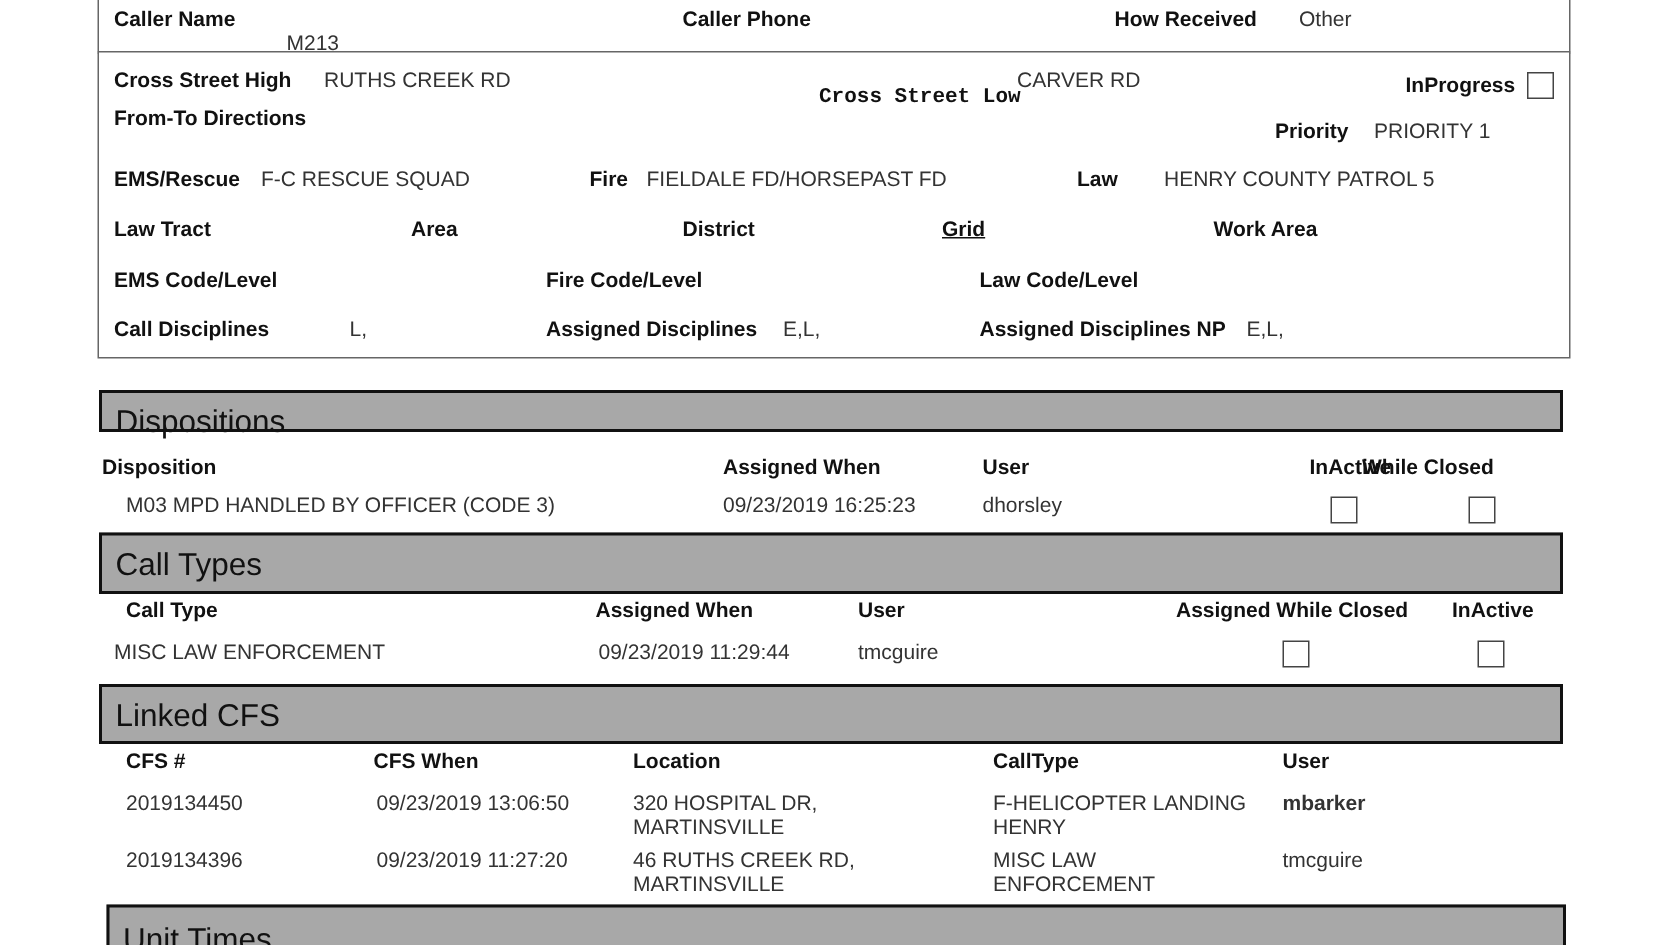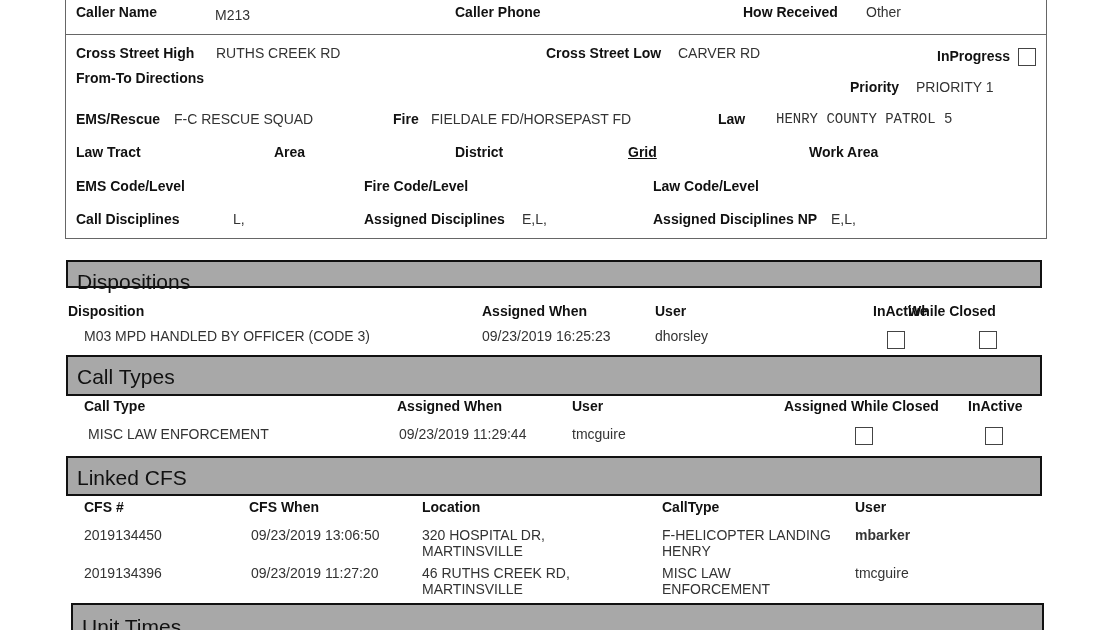--- a/index.html
+++ b/index.html
@@ -13,43 +13,43 @@
   .sect { position: absolute; left: 66px; width: 976px; background: #a8a8a8; border: 2px solid #111; box-sizing: border-box; }
   .sect span { position: absolute; left: 9px; font-size: 21px; color: #111; }
   .th { font-weight: bold; font-size: 14px; color: #111; }
   .td { font-size: 14px; color: #333; line-height: 16px; }
 </style>
 </head>
 <body>
 
 <div class="box" style="left:65px; top:-2px; width:980px; height:36px;">
   <span class="abs lbl" style="left:10px; top:5px;">Caller Name</span>
-  <span class="abs val" style="left:125px; top:8px;margin-left:24px;">M213</span>
+  <span class="abs val" style="left:125px; top:21px;">M213</span>
   <span class="abs lbl" style="left:389px; top:5px;">Caller Phone</span>
   <span class="abs lbl" style="left:677px; top:5px;">How Received</span>
   <span class="abs val" style="left:800px; top:5px;">Other</span>
 </div>
 
 <div class="box" style="left:65px; top:34px; width:980px; height:203px;">
   <span class="abs lbl" style="left:10px; top:10px;">Cross Street High</span>
   <span class="abs val" style="left:150px; top:10px;">RUTHS CREEK RD</span>
-  <span class="abs lbl" style="left:480px; top:10px;">Cross Street Low</span>
+  <span class="abs lbl" style="left:480px; top:22px;font-family:Liberation Mono, monospace;">Cross Street Low</span>
   <span class="abs val" style="left:612px; top:10px;">CARVER RD</span>
   <span class="abs lbl" style="left:871px; top:13px;">InProgress</span>
   <div class="cb" style="left:952px; top:13px; width:18px; height:18px;"></div>
   <span class="abs lbl" style="left:10px; top:35px;">From-To Directions</span>
   <span class="abs lbl" style="left:784px; top:44px;">Priority</span>
   <span class="abs val" style="left:850px; top:44px;">PRIORITY 1</span>
 
   <span class="abs lbl" style="left:10px; top:76px;">EMS/Rescue</span>
   <span class="abs val" style="left:108px; top:76px;">F-C RESCUE SQUAD</span>
   <span class="abs lbl" style="left:327px; top:76px;">Fire</span>
   <span class="abs val" style="left:365px; top:76px;">FIELDALE FD/HORSEPAST FD</span>
   <span class="abs lbl" style="left:652px; top:76px;">Law</span>
-  <span class="abs val" style="left:710px; top:76px;font-family:Liberation Mono, monospace;">HENRY COUNTY PATROL 5</span>
+  <span class="abs val" style="left:710px; top:76px;">HENRY COUNTY PATROL 5</span>
 
   <span class="abs lbl" style="left:10px; top:109px;">Law Tract</span>
   <span class="abs lbl" style="left:208px; top:109px;">Area</span>
   <span class="abs lbl" style="left:389px; top:109px;">District</span>
   <span class="abs lbl" style="left:562px; top:109px;text-decoration:underline;">Grid</span>
   <span class="abs lbl" style="left:743px; top:109px;">Work Area</span>
 
   <span class="abs lbl" style="left:10px; top:143px;">EMS Code/Level</span>
   <span class="abs lbl" style="left:298px; top:143px;">Fire Code/Level</span>
   <span class="abs lbl" style="left:587px; top:143px;">Law Code/Level</span>
@@ -80,21 +80,21 @@
 
 <div class="sect" style="top:355px; height:41px;">
   <span style="top:8px;">Call Types</span>
 </div>
 <span class="abs th" style="left:84px; top:398px;">Call Type</span>
 <span class="abs th" style="left:397px; top:398px;">Assigned When</span>
 <span class="abs th" style="left:572px; top:398px;">User</span>
 <span class="abs th" style="left:784px; top:398px;">Assigned While Closed</span>
 <span class="abs th" style="left:968px; top:398px;">InActive</span>
 <div>
-  <span class="abs td" style="left:88px; top:426px;">MISC LAW ENFORCEMENT</span>
+  <span class="abs td" style="left:76px; top:426px;">MISC LAW ENFORCEMENT</span>
   <span class="abs td" style="left:399px; top:426px;">09/23/2019 11:29:44</span>
   <span class="abs td" style="left:572px; top:426px;">tmcguire</span>
   <div class="cb" style="left:855px; top:427px; width:18px; height:18px;"></div>
   <div class="cb" style="left:985px; top:427px; width:18px; height:18px;"></div>
 </div>
 
 <div class="sect" style="top:456px; height:40px;">
   <span style="top:8px;">Linked CFS</span>
 </div>
 <span class="abs th" style="left:84px; top:499px;">CFS #</span>

